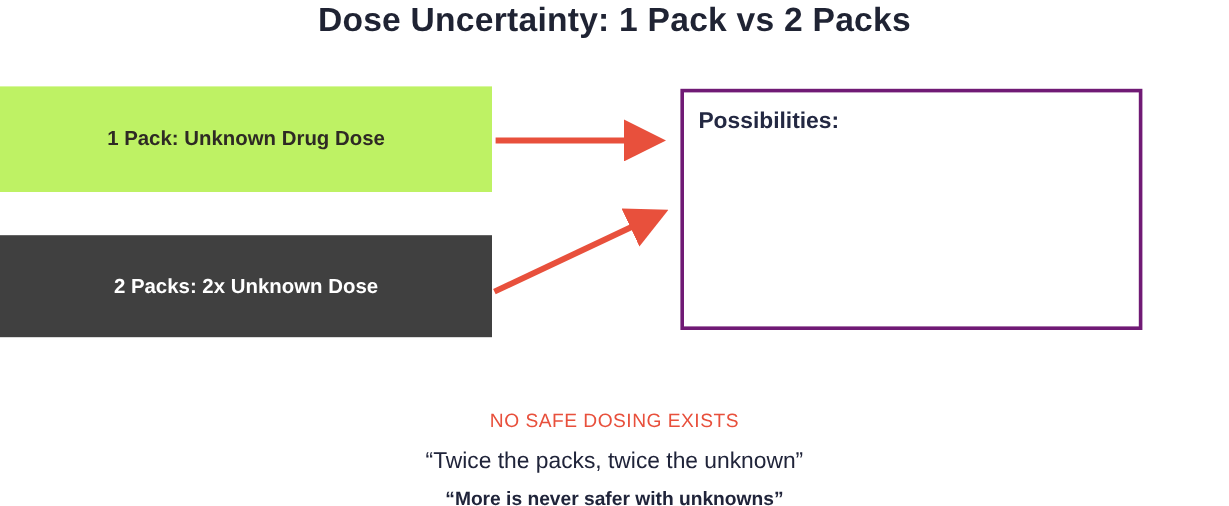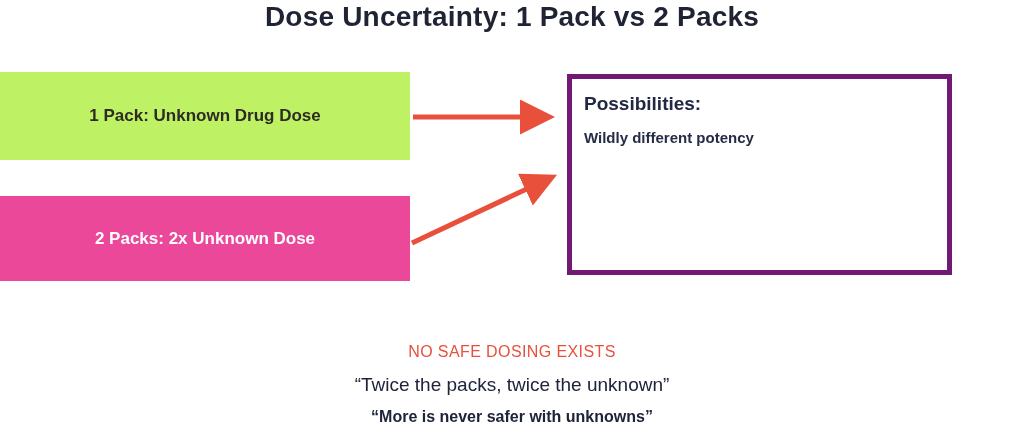--- a/index.html
+++ b/index.html
@@ -39,30 +39,30 @@
   }
   .pack-box.one-pack {
     top: 72px;
     height: 88px;
     background: #bef264;
     color: #2e2a24;
   }
   .pack-box.two-packs {
     top: 196px;
     height: 85px;
-    background: #ec4899;
+    background: #404040;
     color: #ffffff;
   }
   .outcome-box {
     position: absolute;
     left: 567px;
     top: 74px;
     width: 385px;
     height: 201px;
-    border: 5px solid #701a75;
+    border: 3px solid #701a75;
     background: transparent;
     box-sizing: border-box;
     padding: 14px 0 0 12px;
   }
   .outcome-heading {
     font-size: 19px;
     font-weight: bold;
     color: #232842;
     margin: 0 0 10px 0;
   }
@@ -137,21 +137,20 @@
       <polygon points="0 0, 7 3.5, 0 7" fill="#e8503c"></polygon>
     </marker>
   </defs>
   <line x1="413" y1="117" x2="545" y2="117" stroke="#e8503c" stroke-width="5" marker-end="url(#arrowhead)"></line>
   <line x1="412" y1="243" x2="548" y2="179" stroke="#e8503c" stroke-width="5" marker-end="url(#arrowhead)"></line>
 </svg>
 
 <div class="outcome-box">
   <div class="outcome-heading">Possibilities:</div>
   <ul class="outcome-list">
-    <li>Wildly different potency</li>
   </ul>
 </div>
 
 <div class="warning">NO SAFE DOSING EXISTS</div>
 
 <div class="quote">“Twice the packs, twice the unknown”</div>
 
 <div class="quote-clipped">“More is never safer with unknowns”</div>
 
 </body></html>

